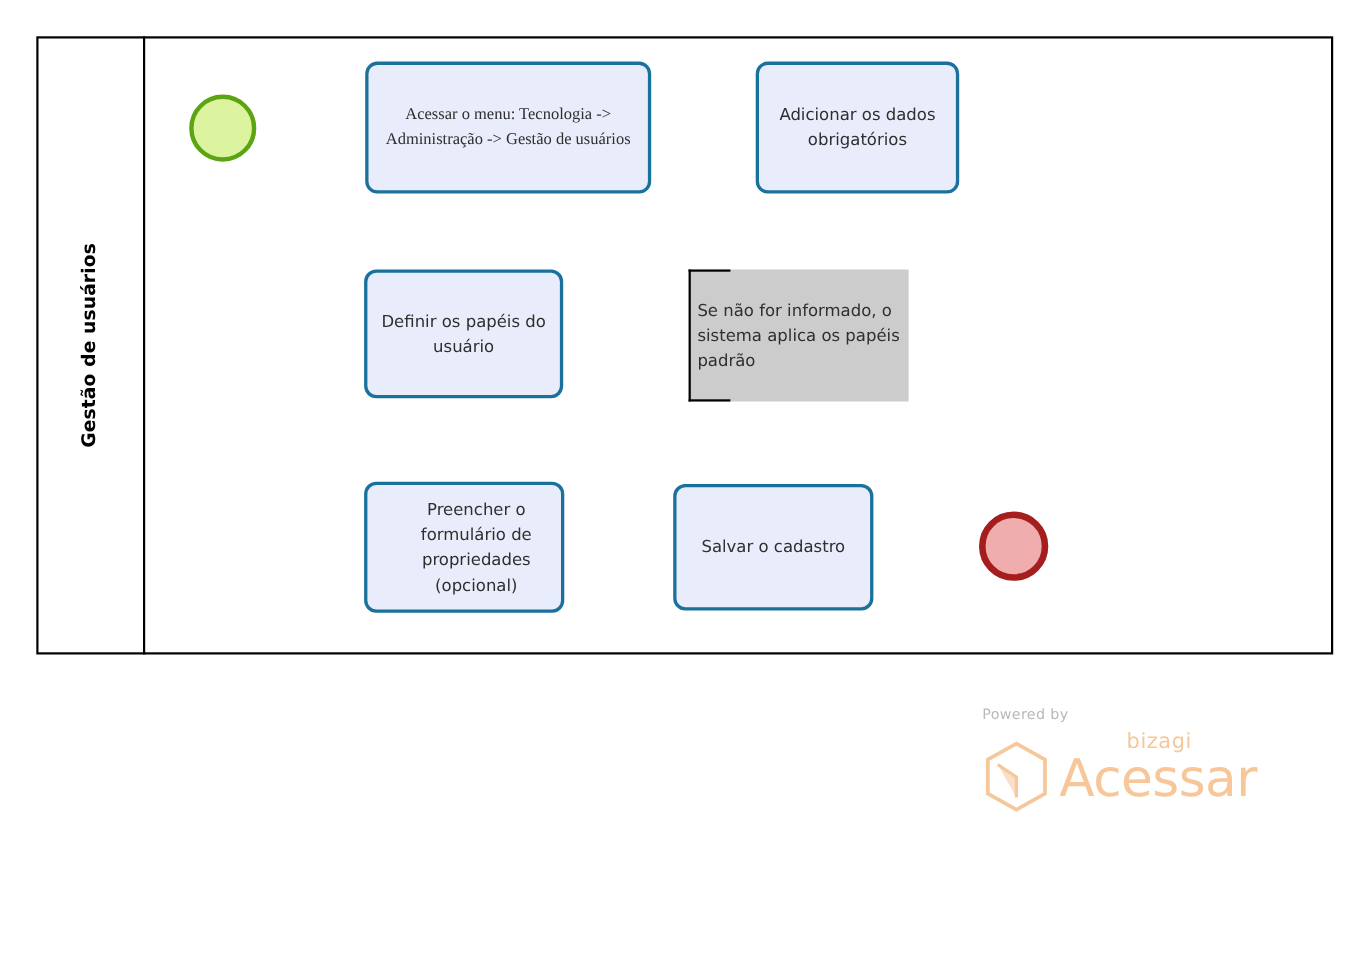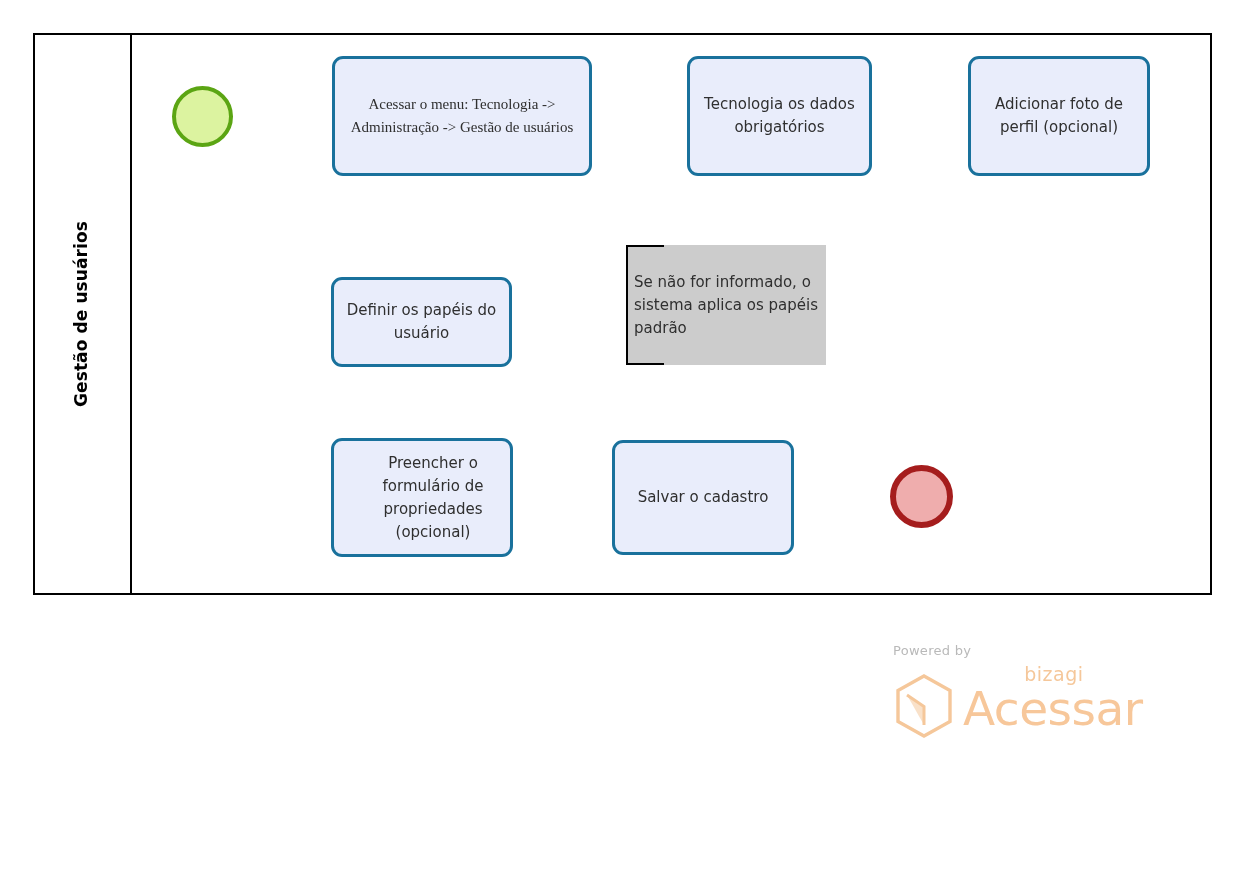--- a/index.html
+++ b/index.html
@@ -182,28 +182,25 @@
     <span class="lane-label">Gestão de usuários</span>
   </div>
 
   <div class="event event-start" style="left:172px; top:86px; width:61px; height:61px;"></div>
 
   <div class="task" style="left:332px; top:56px; width:260px; height:120px;font-family:Liberation Serif, serif;">
     <span class="task-text">Acessar o menu: Tecnologia -&gt; Administração -&gt; Gestão de usuários</span>
   </div>
 
   <div class="task" style="left:687px; top:56px; width:185px; height:120px;">
-    <span class="task-text">Tecnologia os dados obrigatórios</span>
-  </div>
-
-  <div class="task" style="left:968px; top:56px; width:182px; height:120px;">
-    <span class="task-text">Adicionar foto de perfil (opcional)</span>
-  </div>
-
-  <div class="task" style="left:331px; top:245px; width:181px; height:90px;margin-top:32px;">
+    <span class="task-text">Adicionar os dados obrigatórios</span>
+  </div>
+
+
+  <div class="task" style="left:331px; top:245px; width:181px; height:117px;">
     <span class="task-text">Definir os papéis do usuário</span>
   </div>
 
   <div class="task" style="left:331px; top:438px; width:182px; height:119px;padding-left:28px;">
     <span class="task-text">Preencher o formulário de propriedades (opcional)</span>
   </div>
 
   <div class="task" style="left:612px; top:440px; width:182px; height:115px;">
     <span class="task-text">Salvar o cadastro</span>
   </div>

